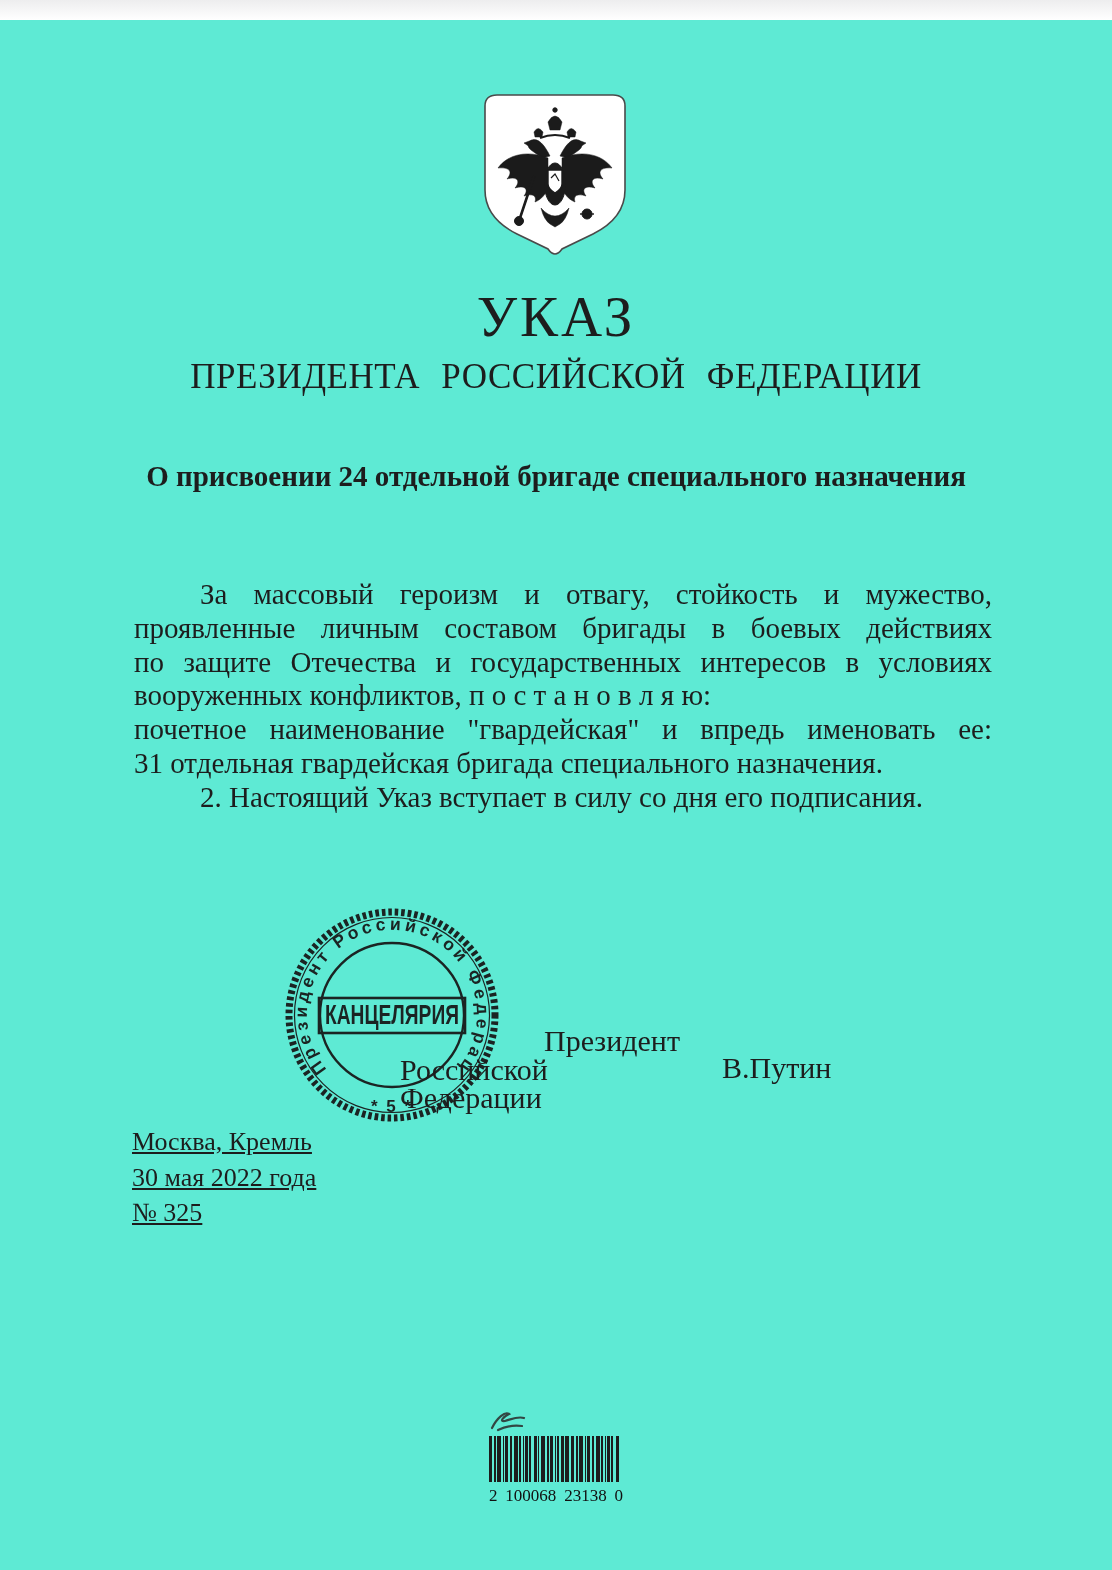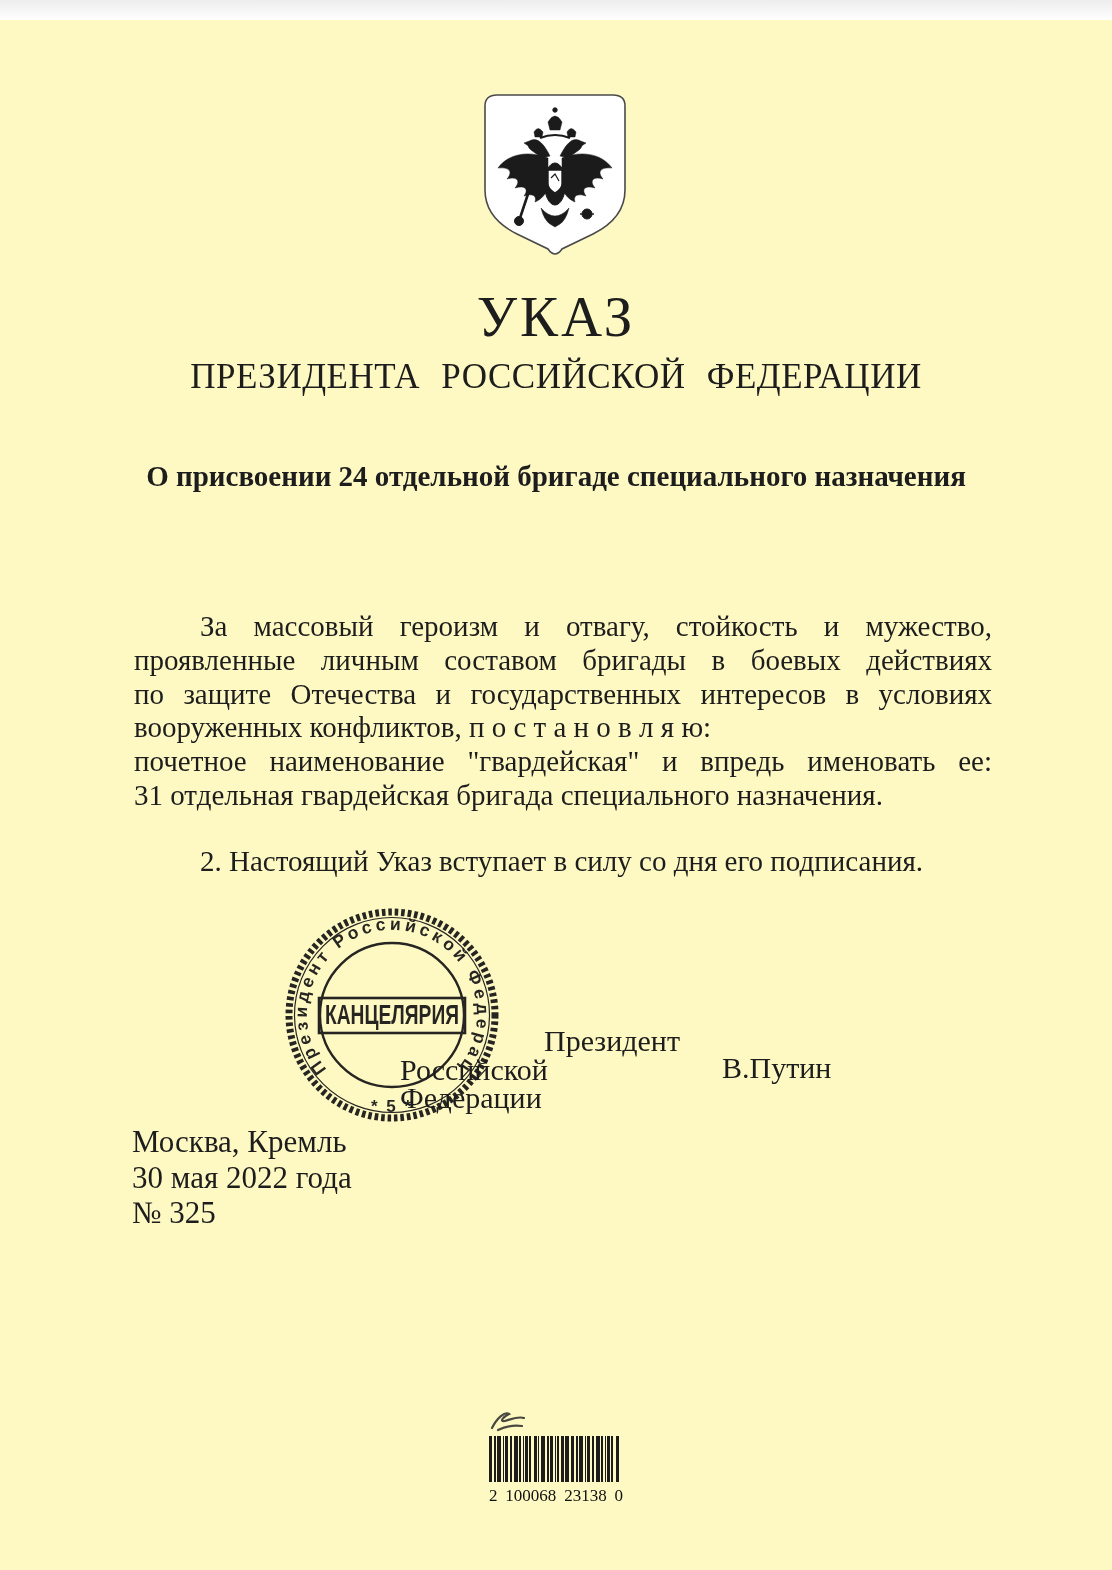--- a/index.html
+++ b/index.html
@@ -1,17 +1,17 @@
 <!DOCTYPE html>
 <html><head>
 <meta charset="utf-8">
 <style>
   html,body { margin:0; padding:0; background:#ffffff; }
   .page {
-    position:relative; width:1112px; height:1570px; background:#fef9c3;
+    position:relative; width:1112px; height:1570px; background:#5eead4;
     font-family:"Liberation Serif", serif; color:#1d1d1d; overflow:hidden;
   }
   .page::before {
     content:""; position:absolute; left:0; top:0; right:0; height:20px;
     background:linear-gradient(#ededee, #ffffff); pointer-events:none;
   }
 
   .coat { position:absolute; left:482px; top:92px; width:146px; height:168px; }
 
   .kind {
@@ -25,29 +25,29 @@
   .subject {
     position:absolute; left:127px; top:458px; width:858px; text-align:center;
     font-size:29px; font-weight:bold; line-height:37px;
   }
   .bodytext {
     position:absolute; left:134px; top:578px; width:858px;
     font-size:29px; line-height:33.8px;
   }
   .bline { text-align:justify; text-align-last:justify; }
   .bline.last { text-align-last:left; }
-  .bline.indent { text-indent:66px;margin-top:32px; }
+  .bline.indent { text-indent:66px; }
 
   .stamp { position:absolute; left:277px; top:900px; width:230px; height:230px; opacity:0.93; }
 
   .sig { position:absolute; left:400px; top:1027px; width:280px; font-size:30px; line-height:28.5px; }
   .sig .l1 { text-align:right; }
   .signer { position:absolute; left:722px; top:1054px; font-size:30px; line-height:28.5px;text-align:right; }
 
-  .dateblock { position:absolute; left:132px; top:1124px; font-size:31px; line-height:35.5px; }
+  .dateblock { position:absolute; left:132px; top:1124px; font-size:26px; line-height:35.5px;text-decoration:underline; }
 
   .flourish { position:absolute; left:488px; top:1406px; }
   .barcode { position:absolute; left:488px; top:1436px; width:136px; }
   .bc-digits {
     display:flex; justify-content:space-between; padding:0 1px; margin-top:1px;
     font-family:"Liberation Serif", serif; font-size:17px; line-height:17px; color:#111;
   }
 </style>
 </head>
 <body>

